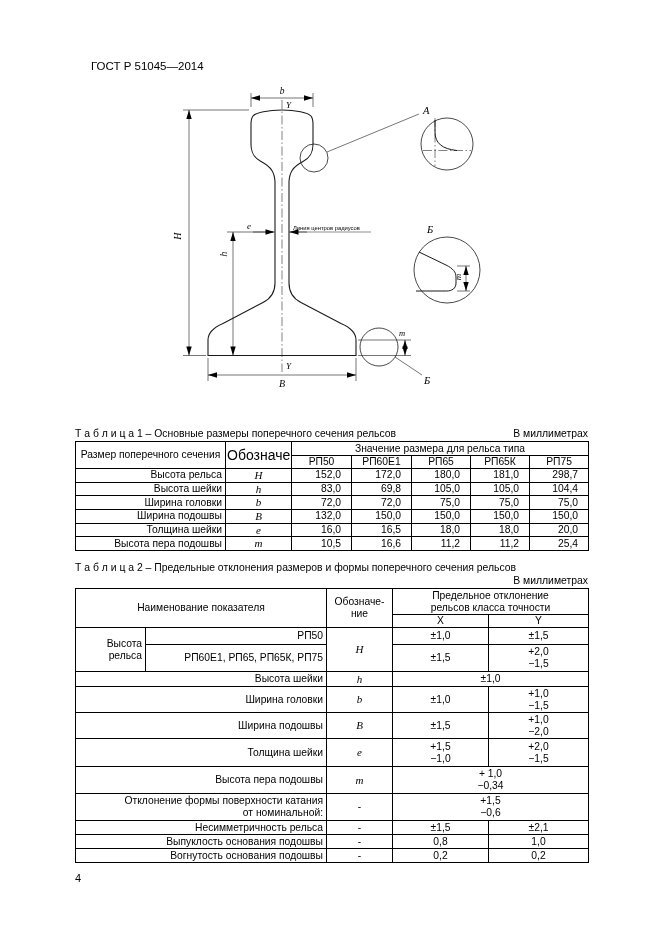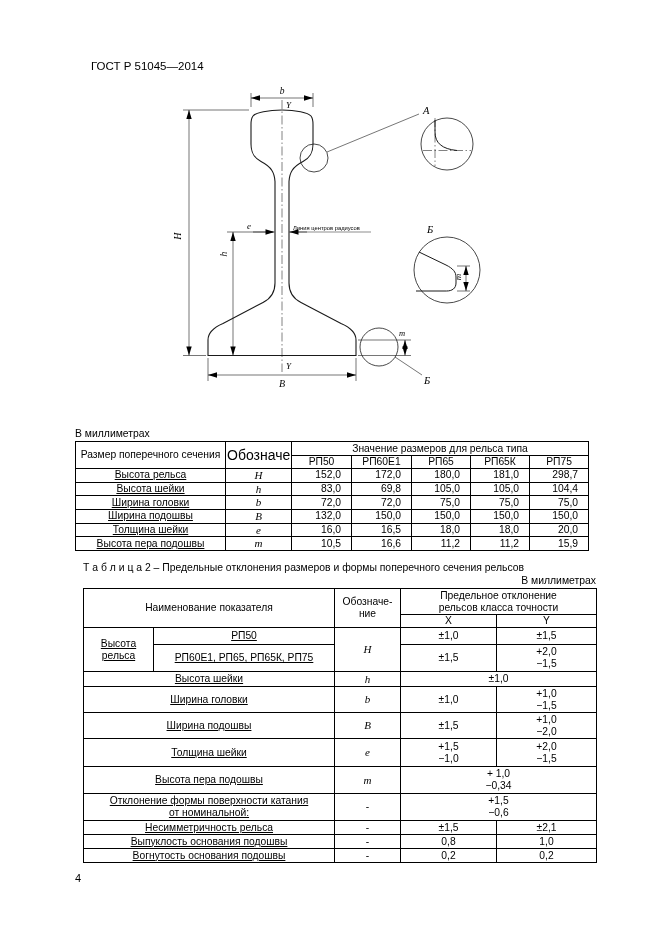--- a/index.html
+++ b/index.html
@@ -3,27 +3,27 @@
 <meta charset="utf-8">
 <style>
   * { box-sizing: border-box; }
   html,body { margin:0; padding:0; background:#e8e8e8; }
   .page { position:relative; width:661px; height:935px; background:#fff; margin:0 auto;
           font-family:"Liberation Sans", sans-serif; color:#000; overflow:hidden; }
   .doc-header { position:absolute; left:75px; top:60px; font-weight:normal; font-size:11.5px;margin-left:16px; }
   .figure-wrap { position:absolute; left:165px; top:84px; }
   .fig-caption { position:absolute; left:0; top:402px; width:661px; text-align:center; font-size:11px; }
   .tblock1 { position:absolute; left:75px; top:428px; width:513px; }
-  .tblock2 { position:absolute; left:75px; top:562px; width:513px;margin-left:8px; }
+  .tblock2 { position:absolute; left:75px; top:562px; width:513px; }
   .ttl-row { display:flex; justify-content:space-between; font-size:10.4px; margin-bottom:2px; }
   .units-row { text-align:right; font-size:10.4px; margin:0 0 2px 0; }
   table { border-collapse:collapse; width:100%; font-size:10.3px; table-layout:fixed; }
   td { border:1px solid #000; padding:0 3px; text-align:center; vertical-align:middle;
        white-space:pre-line; line-height:1.15; overflow:hidden; }
-  .left { text-align:center;text-decoration:underline; }
+  .left { text-align:right; }
   .num { text-align:right; padding-right:10px; }
   .sym { font-family:"Liberation Serif", serif; font-style:italic; font-size:11px; }
   .pageno { position:absolute; left:75px; top:872px; font-size:11px; }
   svg text { font-family:"Liberation Serif", serif; font-style:italic; fill:#000; }
   svg .lbl-small { font-family:"Liberation Sans", sans-serif; font-style:normal; }
 </style>
 </head>
 <body>
 
 <div class="page">
@@ -111,37 +111,38 @@
       <text x="258" y="30" font-size="10.5">А</text>
       <text x="262" y="149" font-size="10.5">Б</text>
       <text x="259" y="300" font-size="10.5">Б</text>
       <text x="296" y="193" text-anchor="middle" font-size="9" transform="rotate(-90 296 193)">m</text>
     </svg>
   </div>
 
 
   <div class="tblock1">
     <div class="ttl-row">
+      <span>Т а б л и ц а  1 – Основные размеры поперечного сечения рельсов</span>
       <span>В миллиметрах</span>
     </div>
     <table>
       <colgroup>
           <col style="width:150px">
           <col style="width:66px">
           <col style="width:60px">
           <col style="width:60px">
           <col style="width:59px">
           <col style="width:59px">
           <col style="width:59px">
         </colgroup>
       <tbody>
         <tr style="height:14px">
           <td rowspan="2">Размер поперечного сечения</td>
           <td rowspan="2" style="padding:0 1px;font-size:14px">Обозначение</td>
-          <td colspan="5">Значение размеров для рельса типа</td>
+          <td colspan="5">Значение размера для рельса типа</td>
         </tr>
         <tr style="height:13px">
           <td>РП50</td>
           <td>РП60Е1</td>
           <td>РП65</td>
           <td>РП65К</td>
           <td>РП75</td>
         </tr>
         <tr style="height:13px">
           <td class="left">Высота рельса</td>
@@ -188,21 +189,21 @@
           <td class="num">18,0</td>
           <td class="num">20,0</td>
         </tr>
         <tr style="height:13px">
           <td class="left">Высота пера подошвы</td>
           <td class="sym">m</td>
           <td class="num">10,5</td>
           <td class="num">16,6</td>
           <td class="num">11,2</td>
           <td class="num">11,2</td>
-          <td class="num">15,9</td>
+          <td class="num">25,4</td>
         </tr>
       </tbody>
     </table>
   </div>
 
   <div class="tblock2">
     <div class="ttl-row">
         <span>Т а б л и ц а  2 – Предельные отклонения размеров и формы поперечного сечения рельсов</span>
       </div>
     <div class="units-row">В миллиметрах</div>

